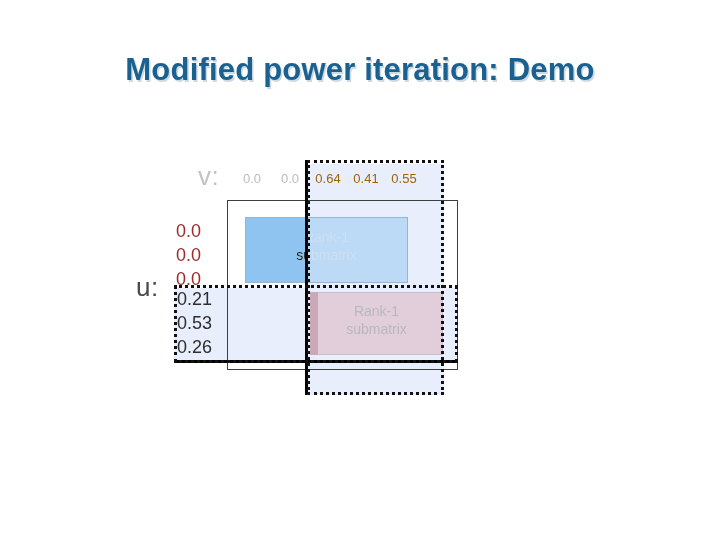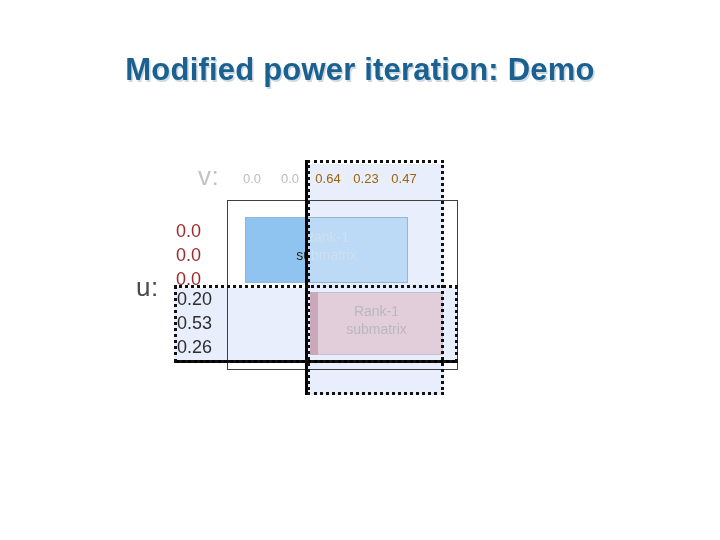--- a/index.html
+++ b/index.html
@@ -258,28 +258,28 @@
   <div class="dotted-rect-top"></div>
   <div class="dotted-rect-left"></div>
 
   <div class="label-v">v:</div>
   <div class="label-u">u:</div>
 
   <div class="v-values">
     <span class="num">0.0</span>
     <span class="num">0.0</span>
     <span class="num shaded">0.64</span>
-    <span class="num shaded">0.23</span>
-    <span class="num shaded">0.47</span>
+    <span class="num shaded">0.41</span>
+    <span class="num shaded">0.55</span>
   </div>
 
   <div class="u-values-zero">
     <div>0.0</div>
     <div>0.0</div>
     <div>0.0</div>
   </div>
   <div class="u-values-frac">
-    <div>0.20</div>
+    <div>0.21</div>
     <div>0.53</div>
     <div>0.26</div>
   </div>
 
 </div>
 
 </body></html>

